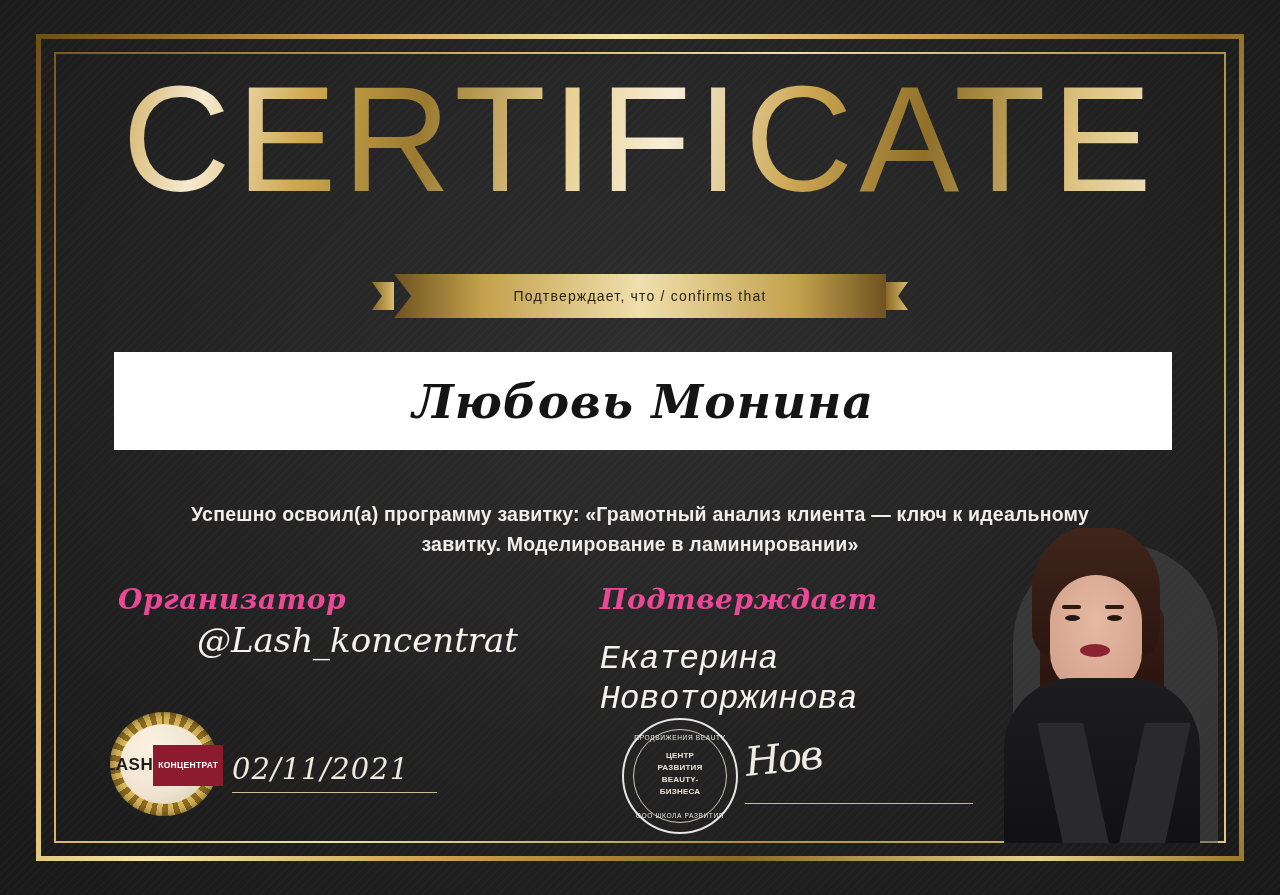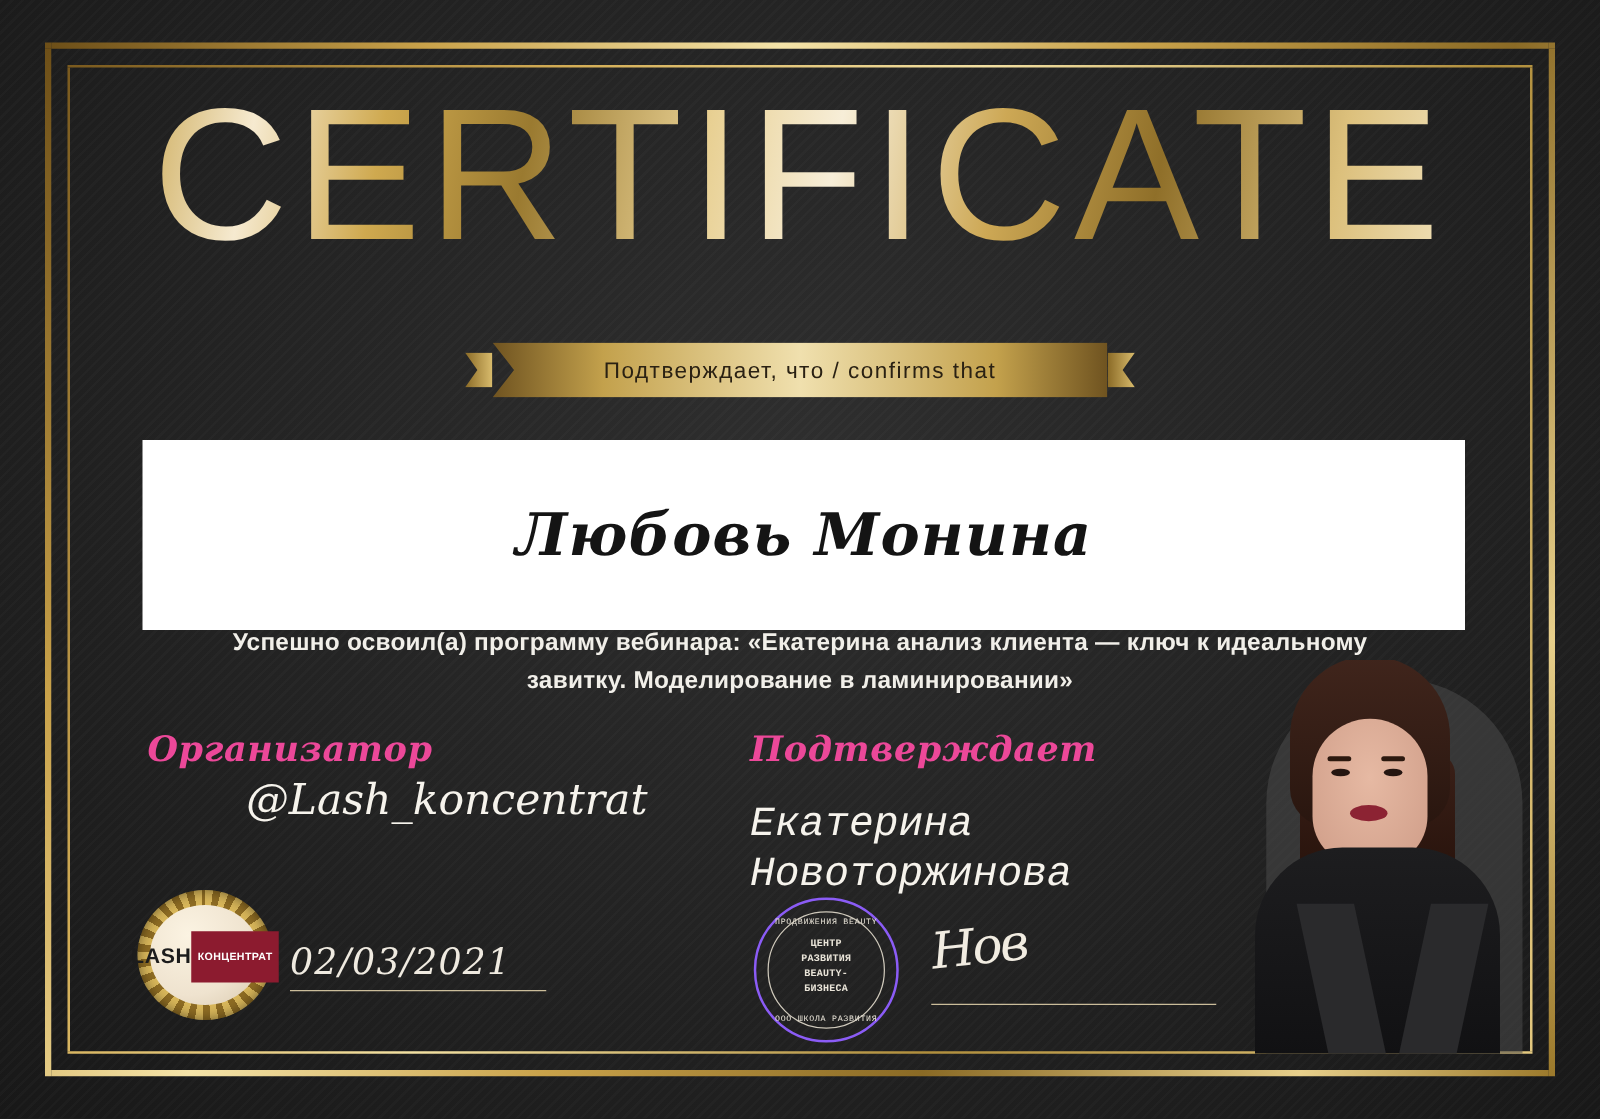--- a/index.html
+++ b/index.html
@@ -69,42 +69,42 @@
     width: 492px;
     height: 44px;
     display: flex;
     align-items: center;
     justify-content: center;
     background: linear-gradient(90deg,#6f5320 0%, #c3a14c 18%, #f0e0ae 50%, #c3a14c 82%, #6f5320 100%);
     clip-path: polygon(0 0, 100% 0, 100% 100%, 0 100%, 3.5% 50%);
   }
   .ribbon:before, .ribbon:after { content:""; }
   .ribbon-inner {
-    font-size: 18px;
+    font-size: 14px;
     letter-spacing: 1.2px;
     color: #2a2113;
     font-family: "Liberation Sans", sans-serif;
     white-space: nowrap;
   }
   .ribbon-tail-l, .ribbon-tail-r {
     position: absolute;
     top: 282px;
     width: 22px; height: 28px;
     background: linear-gradient(90deg,#8a6a26,#d9bc6d);
   }
   .ribbon-tail-l { left: calc(50% - 268px); clip-path: polygon(0 0,100% 0,100% 100%,0 100%,45% 50%); }
   .ribbon-tail-r { right: calc(50% - 268px); clip-path: polygon(0 0,100% 0,55% 50%,100% 100%,0 100%); }
 
   
   .name-box {
     position: absolute;
     top: 352px;
     left: 114px;
     right: 108px;
-    height: 152px;
+    height: 98px;
     background: #ffffff;
     display: flex;
     align-items: center;
     justify-content: center;
   }
   .name-text {
     font-family: "DejaVu Serif", serif;
     font-style: italic;
     font-weight: 700;
     font-size: 47px;
@@ -253,28 +253,27 @@
     font-weight: bold;
     padding: 16px 5px;
     letter-spacing: 0.3px;
     line-height: 1;
     white-space: nowrap;
   }
 
   
   .stamp {
     position: absolute;
-    left: 603px;
+    left: 622px;
     top: 718px;
     width: 112px;
     height: 112px;
     border-radius: 50%;
-    border: 2px solid #8b5cf6;
+    border: 2px solid #e5e5e5;
     color: #e9e4d8;
-    font-family: Liberation Mono, monospace;
   }
   .stamp .ring2 {
     position: absolute;
     left: 9px; top: 9px; right: 9px; bottom: 9px;
     border-radius: 50%;
     border: 1px solid #cfc9bb;
   }
   .stamp .core {
     position: absolute;
     left: 22px; top: 30px; right: 22px;
@@ -396,42 +395,42 @@
   <div class="ribbon-tail-l"></div>
   <div class="ribbon-tail-r"></div>
   <div class="ribbon">
     <span class="ribbon-inner">Подтверждает, что / confirms that</span>
   </div>
 
   <div class="name-box">
     <span class="name-text">Любовь Монина</span>
   </div>
 
-  <div class="program">Успешно освоил(а) программу вебинара: «Екатерина анализ клиента — ключ к идеальному завитку. Моделирование в ламинировании»</div>
+  <div class="program">Успешно освоил(а) программу завитку: «Грамотный анализ клиента — ключ к идеальному завитку. Моделирование в ламинировании»</div>
 
   <div class="col-left">
     <div class="role">Организатор</div>
     <div class="org-handle">@Lash_koncentrat</div>
   </div>
 
   <div class="col-mid">
     <div class="role">Подтверждает</div>
     <div class="person">Екатерина Новоторжинова</div>
   </div>
 
   <div class="seal">
     <div class="gear"></div>
     <div class="inner">
       <div class="lash">LASH</div>
       <div class="konc">КОНЦЕНТРАТ</div>
     </div>
   </div>
 
   <div class="date-wrap">
-    <div class="date-text">02/03/2021</div>
+    <div class="date-text">02/11/2021</div>
     <div class="date-rule"></div>
   </div>
 
   <div class="stamp">
     <div class="ring2"></div>
     <div class="arc-top">ПРОДВИЖЕНИЯ BEAUTY</div>
     <div class="core">
       <div>ЦЕНТР</div>
       <div>РАЗВИТИЯ</div>
       <div>BEAUTY-</div>

